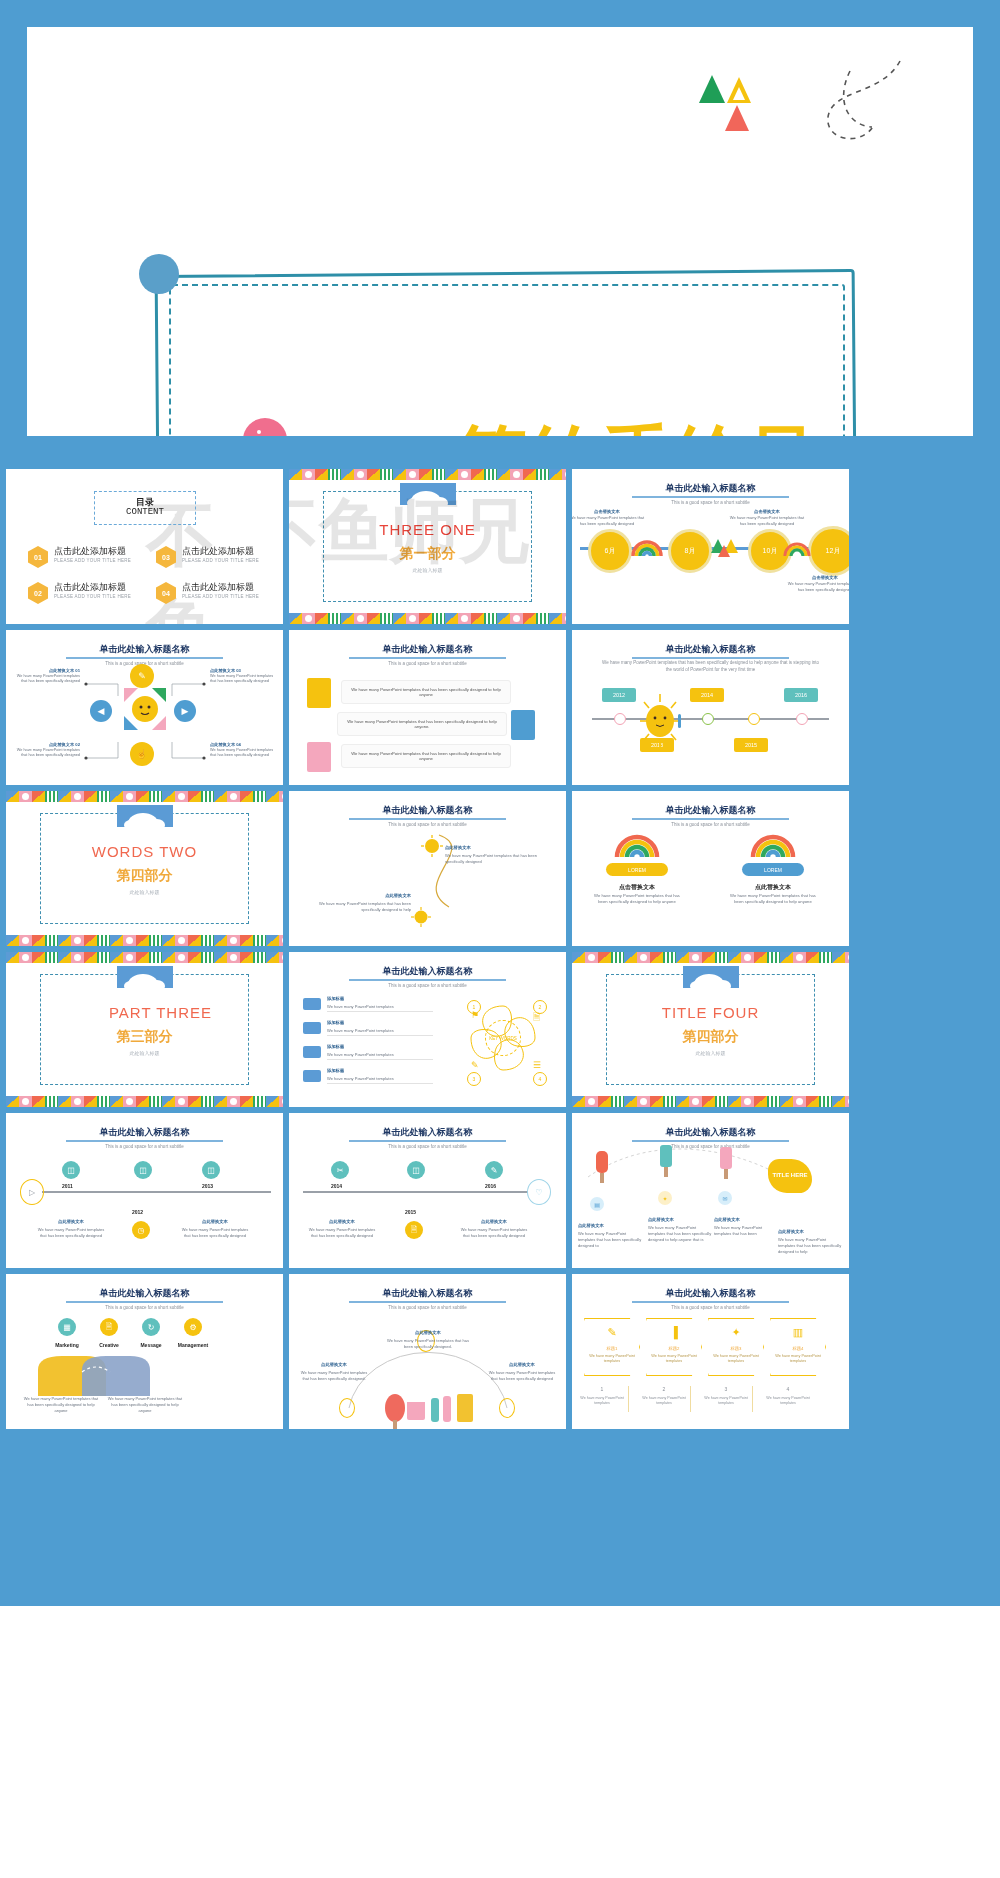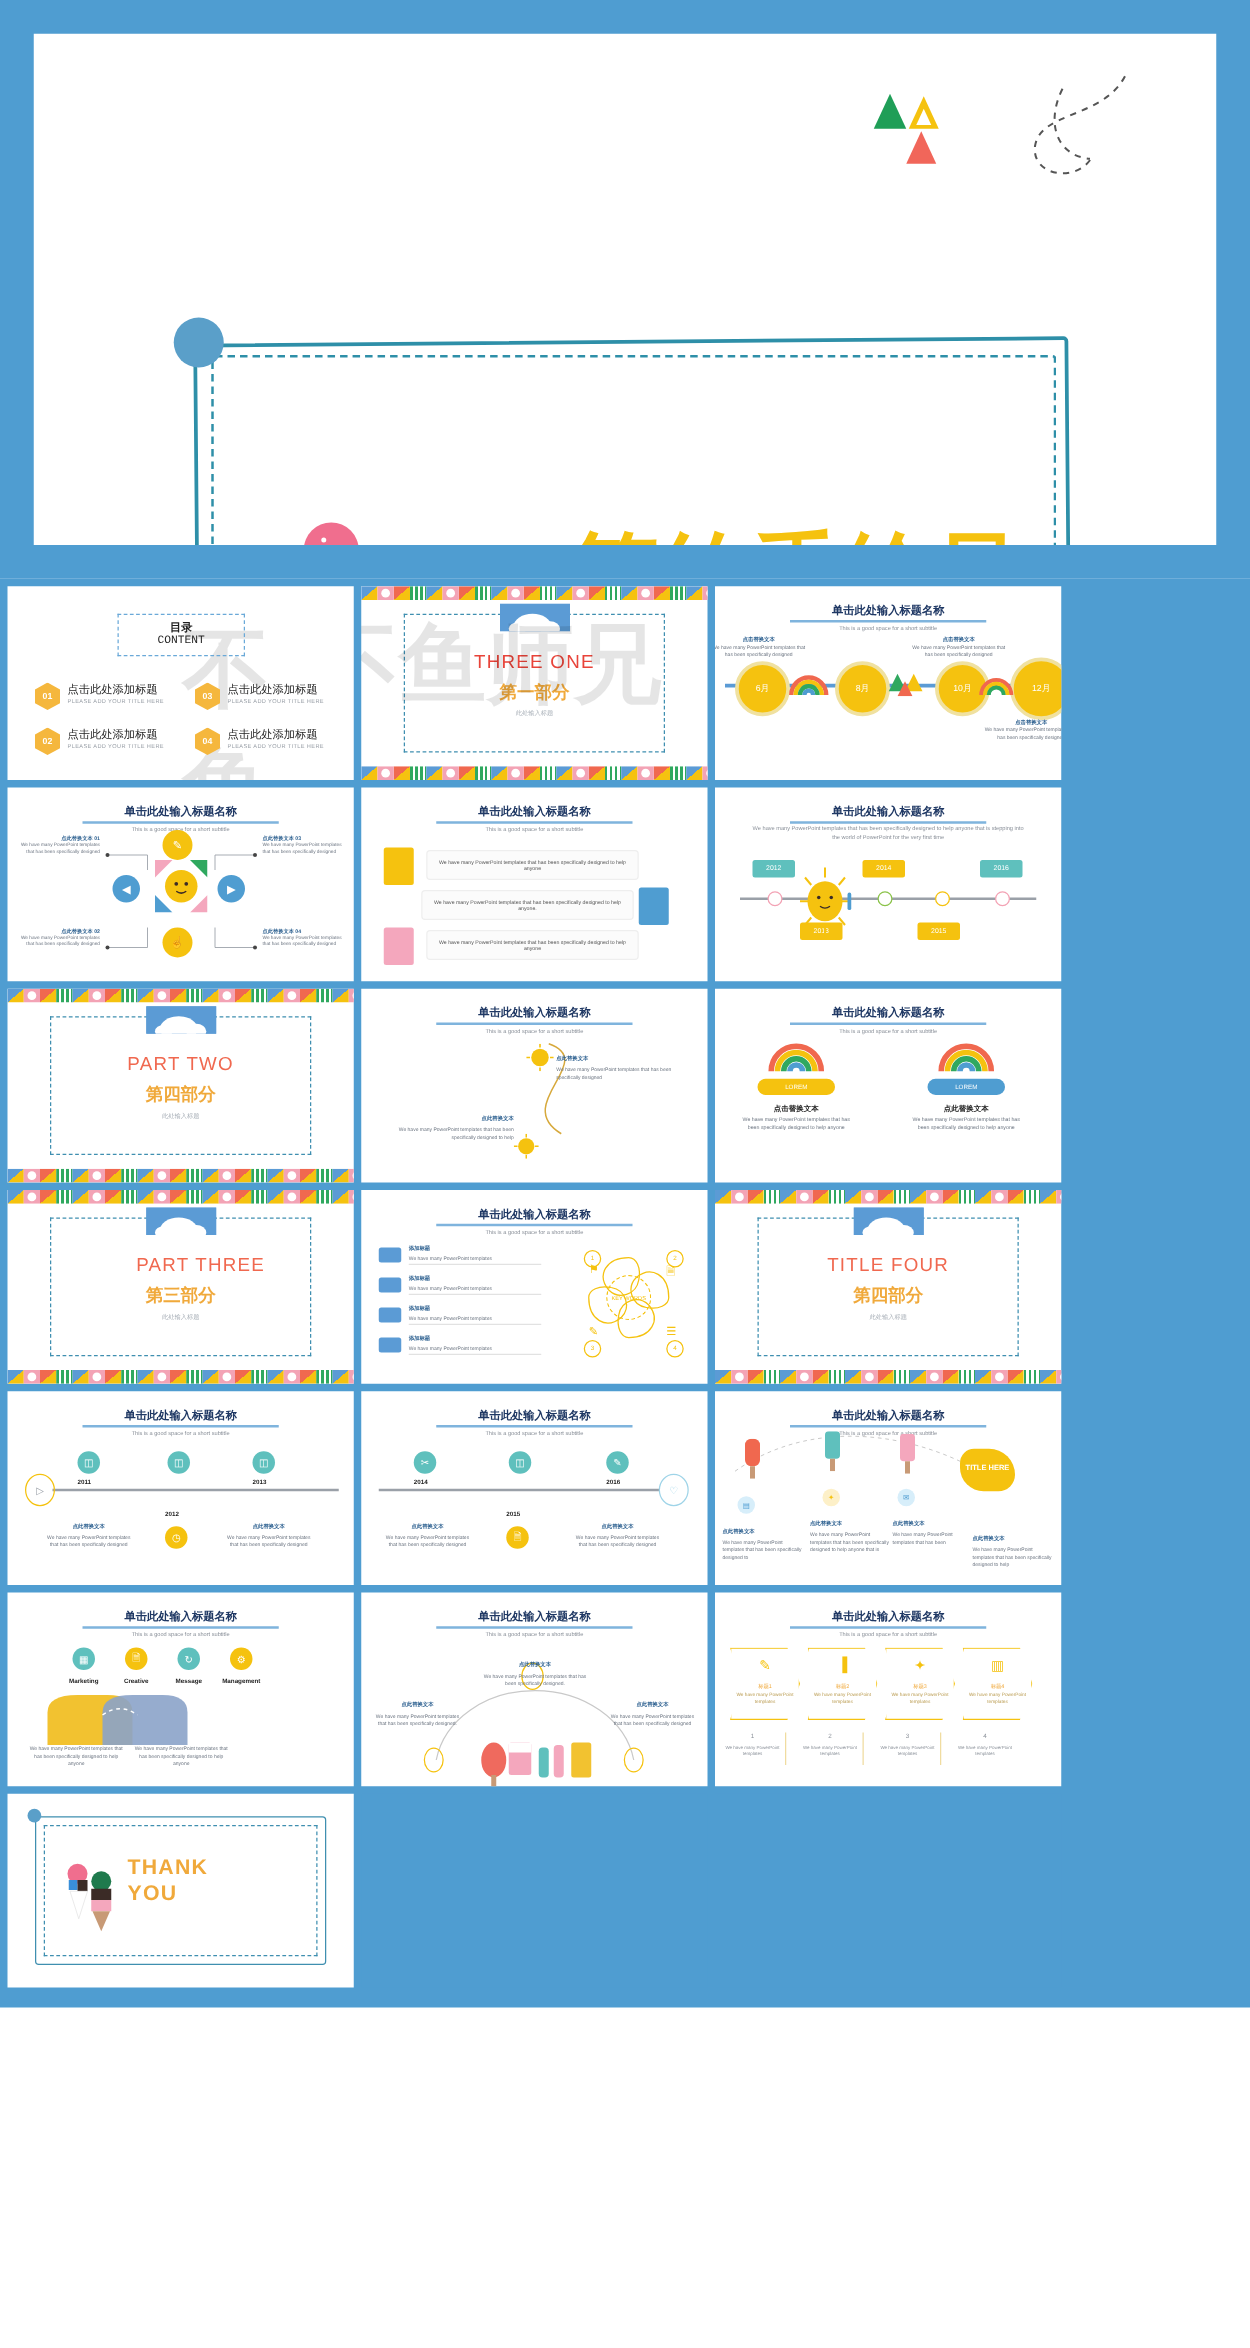--- a/index.html
+++ b/index.html
@@ -467,21 +467,21 @@
         <i class="w w1"></i>
           <i class="w w2"></i>
       </div>
       <div class="part-box"></div>
       <svg class="part-cloud" viewBox="0 0 56 22">
         <rect width="56" height="22" fill="#5b9bd5"></rect>
         <ellipse cx="26" cy="18" rx="15" ry="10" fill="#fff"></ellipse>
         <ellipse cx="40" cy="20" rx="8" ry="6" fill="#fff"></ellipse>
         <ellipse cx="14" cy="20" rx="7" ry="5" fill="#fff"></ellipse>
       </svg>
-      <div class="part-en" style="color:#f0684f;">PART TWO</div>
+      <div class="part-en" style="color:#f0684f;">WORDS TWO</div>
       <div class="part-cn">第四部分</div>
       <div class="part-note">此处输入标题</div>
     </div>
 
     <div class="slide">
       <div class="s-title">单击此处输入标题名称</div>
       <div class="s-rule"></div>
       <div class="s-sub">This is a good space for a short subtitle</div>
       <svg style="position:absolute;left:0;top:0;" width="277" height="155">
         <path d="M150 44 C 190 58, 120 92, 160 116" fill="none" stroke="#d7a93c" stroke-width="1.2"></path>
@@ -895,37 +895,17 @@
       <div class="chev-n" style="left:188px;top:112px;">4</div>
 
       <div class="chev-np" style="left:2px;top:122px;">We have many PowerPoint templates</div>
       <div class="chev-np" style="left:64px;top:122px;">We have many PowerPoint templates</div>
       <div class="chev-np" style="left:126px;top:122px;">We have many PowerPoint templates</div>
       <div class="chev-np" style="left:188px;top:122px;">We have many PowerPoint templates</div>
     </div>
   </div>
 
   <div class="row">
-    <div class="slide">
-      <div class="ty-frame">
-        <div class="ty-dash"></div>
-      </div>
-      <div class="ty-dot"></div>
-      <svg style="position:absolute;left:44px;top:52px;" width="44" height="60">
-        <ellipse cx="12" cy="12" rx="8" ry="8" fill="#f06e8e"></ellipse>
-        <rect x="5" y="17" width="7" height="8" fill="#3a8fd9"></rect>
-          <rect x="12" y="17" width="8" height="9" fill="#3b2b26"></rect>
-        <polygon points="6,26 20,26 13,48" fill="#fff" stroke="#ddd" stroke-width="0.5"></polygon>
-        <ellipse cx="31" cy="18" rx="8" ry="8" fill="#1f7a4d"></ellipse>
-        <rect x="23" y="24" width="16" height="9" fill="#3b2b26"></rect>
-        <rect x="23" y="33" width="16" height="9" fill="#f4a7bd"></rect>
-        <polygon points="24,42 38,42 31,58" fill="#c89a76"></polygon>
-      </svg>
-      <div class="ty-txt">
-        <div>THANK</div>
-        <div>YOU</div>
-      </div>
-    </div>
     <div style="width:277px;height:155px;flex:0 0 auto;background:#4f9dd1;"></div>
     <div style="width:277px;height:155px;flex:0 0 auto;background:#4f9dd1;"></div>
   </div>
 
 </div>
 
 </body></html>

